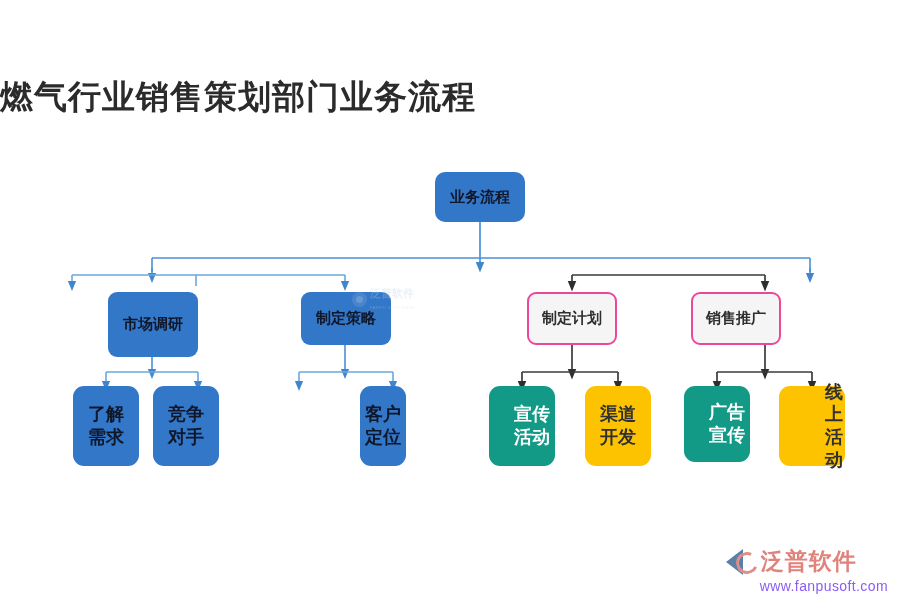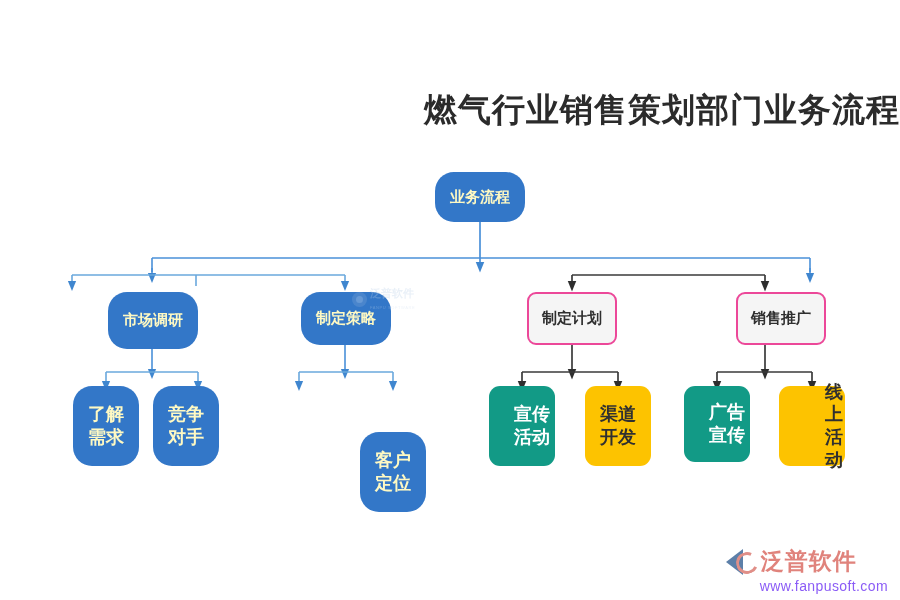--- a/index.html
+++ b/index.html
@@ -17,23 +17,23 @@
   #canvas {
     position: relative;
     width: 900px;
     height: 600px;
   }
 
   
   #page-title {
     position: absolute;
     left: 0;
-    top: 88px;
+    top: 75px;
     width: 900px;
-    text-align: right;
+    text-align: left;
     font-size: 33px;
     font-weight: bold;
     color: #2b2b2b;
     letter-spacing: 1px;
     white-space: nowrap;
   }
 
   
   #connectors {
     position: absolute;
@@ -52,22 +52,21 @@
     justify-content: center;
     text-align: center;
     border-radius: 9px;
     font-weight: bold;
     line-height: 1.26;
     white-space: pre-line;
     z-index: 3;
   }
   .node.blue {
     background: #3377c8;
-    color: #fef9c3;
-    border-radius: 19px;
+    color: #0f172a;
   }
   .node.gray {
     background: #f5f5f5;
     color: #2f2f2f;
     border: 2px solid #ec4899;
     font-family: Liberation Serif, serif;
   }
   .node.teal {
     background: #129a86;
     color: #ffffff;
@@ -245,36 +244,36 @@
     <g>
       <path d="M765,345 L765,374" stroke="#3a3a3a" stroke-width="1.7" fill="none" marker-end="url(#arrow-dark)"></path>
       <path d="M717,372 L812,372" stroke="#3a3a3a" stroke-width="1.7" fill="none"></path>
       <path d="M717,372 L717,386" stroke="#3a3a3a" stroke-width="1.7" fill="none" marker-end="url(#arrow-dark)"></path>
       <path d="M812,372 L812,386" stroke="#3a3a3a" stroke-width="1.7" fill="none" marker-end="url(#arrow-dark)"></path>
     </g>
   </svg>
 
   <div class="node blue lvl0" style="left:435px; top:172px; width:90px; height:50px;">业务流程</div>
 
-  <div class="node blue lvl1" style="left:108px; top:292px; width:90px; height:57px;">市场调研</div>
+  <div class="node blue lvl1" style="left:108px; top:292px; width:90px; height:65px;">市场调研</div>
 
   <div class="node blue lvl1" style="left:301px; top:292px; width:90px; height:53px;">制定策略</div>
 
   <div class="node gray lvl1" style="left:527px; top:292px; width:90px; height:53px;">制定计划</div>
 
-  <div class="node gray lvl1" style="left:736px; top:292px; width:90px; height:53px;">销售推广</div>
+  <div class="node gray lvl1" style="left:691px; top:292px; width:90px; height:53px;">销售推广</div>
 
   <div class="node blue lvl2" style="left:73px; top:386px; width:66px; height:80px;">了解
 需求</div>
 
   <div class="node blue lvl2" style="left:153px; top:386px; width:66px; height:80px;">竞争
 对手</div>
 
 
-  <div class="node blue lvl2" style="left:360px; top:386px; width:66px; height:80px;margin-top:46px;">客户
+  <div class="node blue lvl2" style="left:360px; top:386px; width:46px; height:80px;">客户
 定位</div>
 
   <div class="node teal lvl2" style="left:489px; top:386px; width:66px; height:80px;">宣传
 活动</div>
 
   <div class="node yellow lvl2" style="left:585px; top:386px; width:66px; height:80px;text-align:right;">渠道
 开发</div>
 
   <div class="node teal lvl2" style="left:684px; top:386px; width:66px; height:76px;">广告
 宣传</div>

